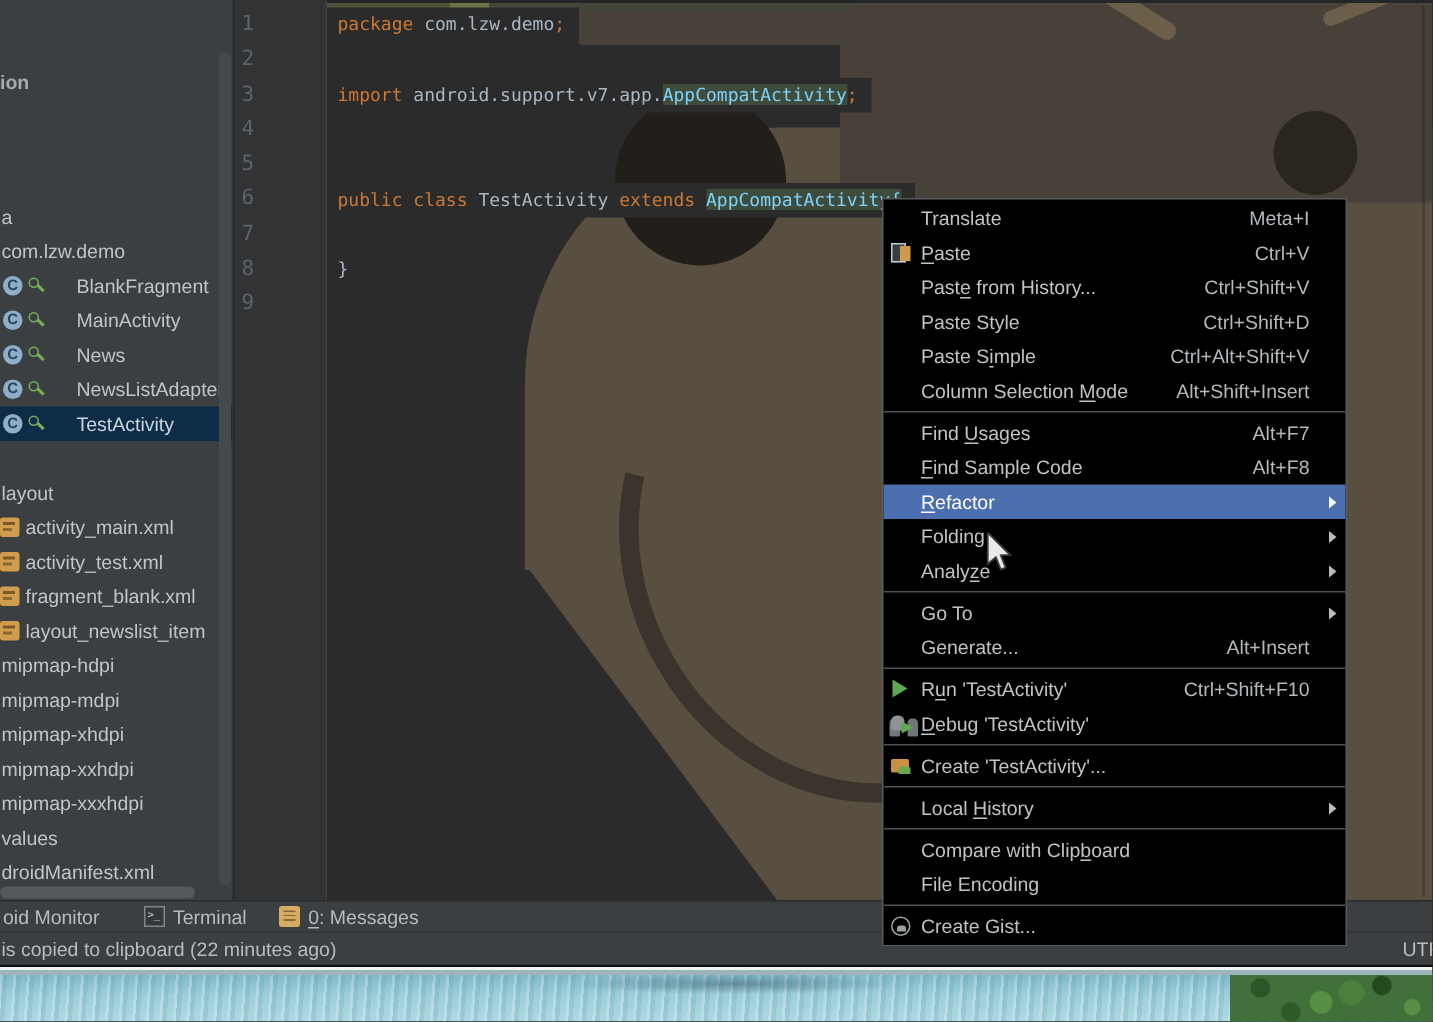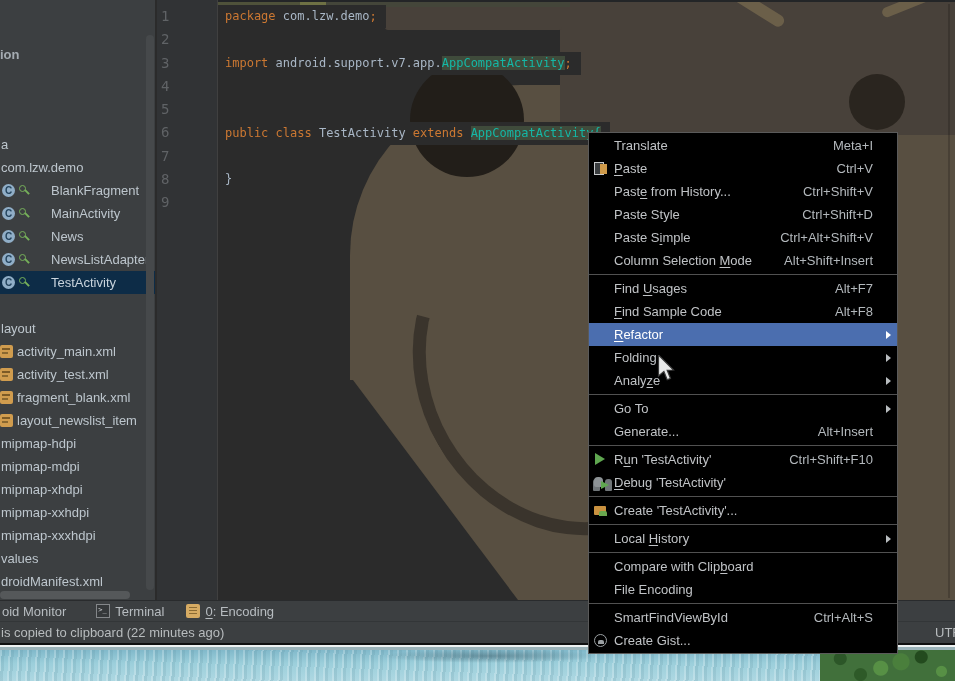--- a/index.html
+++ b/index.html
@@ -84,21 +84,21 @@
   .bg-olive3 { position:absolute; left:108px; top:0; width:244px; height:7px; background:#44463a; }
   .bg-topline { position:absolute; left:0; top:0; width:737px; height:2px; background:#232527; }
   .bg-vline { position:absolute; left:730px; top:4px; width:2px; height:594px; background:rgba(0,0,0,.18); }
 
   .code-area { position:absolute; left:218px; top:0; width:737px; height:600px; }
   .cl { position:absolute; left:0; height:23.3px; line-height:23.3px; white-space:pre;
     font-family:"DejaVu Sans Mono", monospace; font-size:12px; }
   .cl .strip { display:inline-block; background:#2b2b2b; padding:0 9px 0 7px; }
   .tk-kw { color:#cc7832; }
   .tk-pl { color:#a9b7c6; }
-  .tk-hl { color:#14b8a6; background:#3f4b3b;text-align:center; }
+  .tk-hl { color:#7dd3fc; background:#3f4b3b;text-align:center; }
 
   
   .toolbar { position:absolute; left:0; top:600px; width:955px; height:21px; background:#3c3f41;
     border-top:1px solid #292b2d; display:flex; align-items:center; color:#b7bcc0; font-size:13px; }
   .tb-item { display:flex; align-items:center; height:100%; }
   .ic-term { position:relative; width:14px; height:14px; background:#35383a; border:1px solid #84878a; margin-right:5px; }
   .ic-term::before { content:">_"; position:absolute; left:1px; top:1px; font-size:7px; color:#d0d3d5;
     font-family:"DejaVu Sans Mono", monospace; }
   .ic-msg { position:relative; width:14px; height:14px; background:#d6ab63; border-radius:2px; margin-right:5px; }
   .ic-msg::before { content:""; position:absolute; left:3px; top:3px; width:8px; height:8px;
@@ -287,21 +287,21 @@
     <div class="toolbar">
       <span class="tb-item" style="margin-left:2px">
         <span>oid Monitor</span>
       </span>
       <span class="tb-item" style="margin-left:30px">
         <span class="ic-term"></span>
         <span>Terminal</span>
       </span>
       <span class="tb-item" style="margin-left:22px">
         <span class="ic-msg"></span>
-        <span><u>0</u><span>: Encoding</span></span>
+        <span><u>0</u><span>: Messages</span></span>
       </span>
     </div>
 
     <div class="statusbar">
       <div class="status-msg">is copied to clipboard (22 minutes ago)</div>
       <div class="status-enc">UTF</div>
     </div>
   </div>
 
   <div class="menu" id="context-menu">
@@ -419,26 +419,20 @@
         <span class="sc"></span>
         <span class="arr"></span>
       </div>
       <div class="mi">
         <span class="ico"></span>
         <span class="lab">File Encoding</span>
         <span class="sc"></span>
         <span class="arr"></span>
       </div>
       <div class="msep"></div>
-      <div class="mi">
-        <span class="ico"></span>
-        <span class="lab">SmartFindViewById</span>
-        <span class="sc">Ctrl+Alt+S</span>
-        <span class="arr"></span>
-      </div>
       <div class="mi">
         <span class="ico ico-gist"></span>
         <span class="lab">Create Gist...</span>
         <span class="sc"></span>
         <span class="arr"></span>
       </div>
     </div>
 
   <div class="cursor">
     <svg width="18" height="27" viewBox="0 0 12 18">

